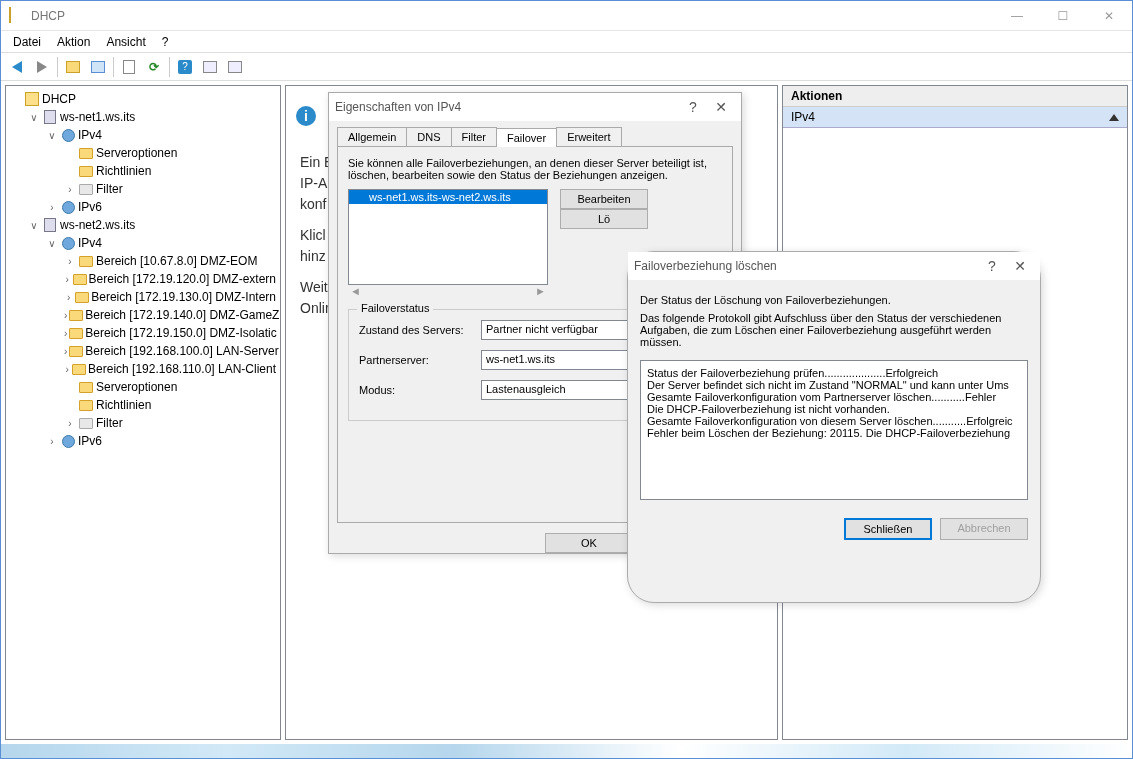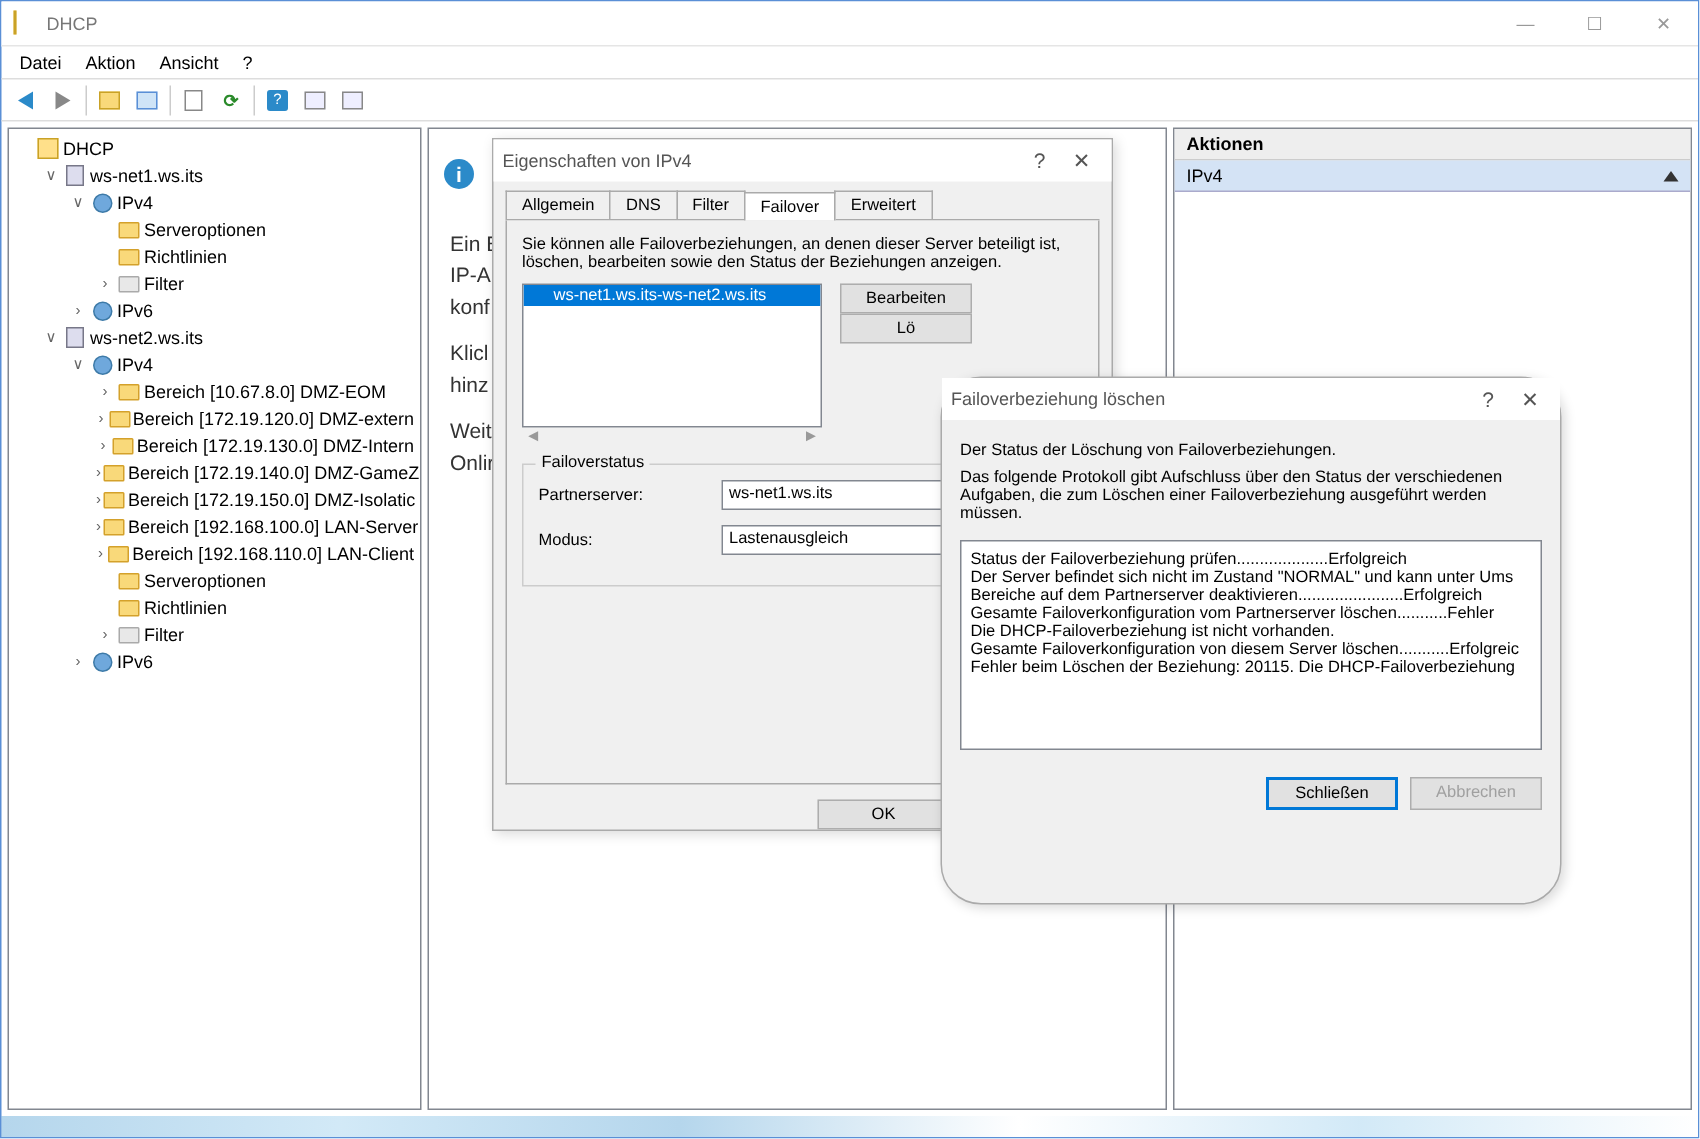--- a/index.html
+++ b/index.html
@@ -358,20 +358,24 @@
                 </div>
             </div>
             <div class="btnrow">
               <div class="winbtn">Bearbeiten</div>
               <div class="winbtn" style="width:60px;overflow:hidden">Lö</div>
             </div>
           </div>
           <div class="fieldset">
             <div class="legend">Failoverstatus</div>
             <div class="frow">
+              <div class="lab">Zustand des Servers:</div>
+              <div class="val">Partner nicht verfügbar</div>
+            </div>
+            <div class="frow">
               <div class="lab">Partnerserver:</div>
               <div class="val">ws-net1.ws.its</div>
             </div>
             <div class="frow">
               <div class="lab">Modus:</div>
               <div class="val">Lastenausgleich</div>
             </div>
           </div>
         </div>
         <div class="buttons-bottom">
@@ -397,21 +401,20 @@
       <span class="ctl">?</span>
       <span class="ctl">✕</span>
     </div>
     <div class="dbody">
       <div style="margin:6px 0">Der Status der Löschung von Failoverbeziehungen.</div>
       <div style="margin-bottom:12px">Das folgende Protokoll gibt Aufschluss über den Status der verschiedenen Aufgaben, die zum Löschen einer Failoverbeziehung ausgeführt werden müssen.</div>
       <div class="logbox">
         <div>Status der Failoverbeziehung prüfen....................Erfolgreich</div>
         <div></div>
         <div>Der Server befindet sich nicht im Zustand "NORMAL" und kann unter Ums</div>
-        <div>Bereiche auf dem Partnerserver deaktivieren.......................Erfolgreich</div>
         <div>Gesamte Failoverkonfiguration vom Partnerserver löschen...........Fehler</div>
         <div>Die DHCP-Failoverbeziehung ist nicht vorhanden.</div>
         <div>Gesamte Failoverkonfiguration von diesem Server löschen...........Erfolgreic</div>
         <div>Fehler beim Löschen der Beziehung: 20115. Die DHCP-Failoverbeziehung</div>
       </div>
     </div>
     <div class="buttons-bottom">
       <div class="winbtn" style="border:2px solid #0078d7">Schließen</div>
       <div class="winbtn disabled">Abbrechen</div>
     </div>

